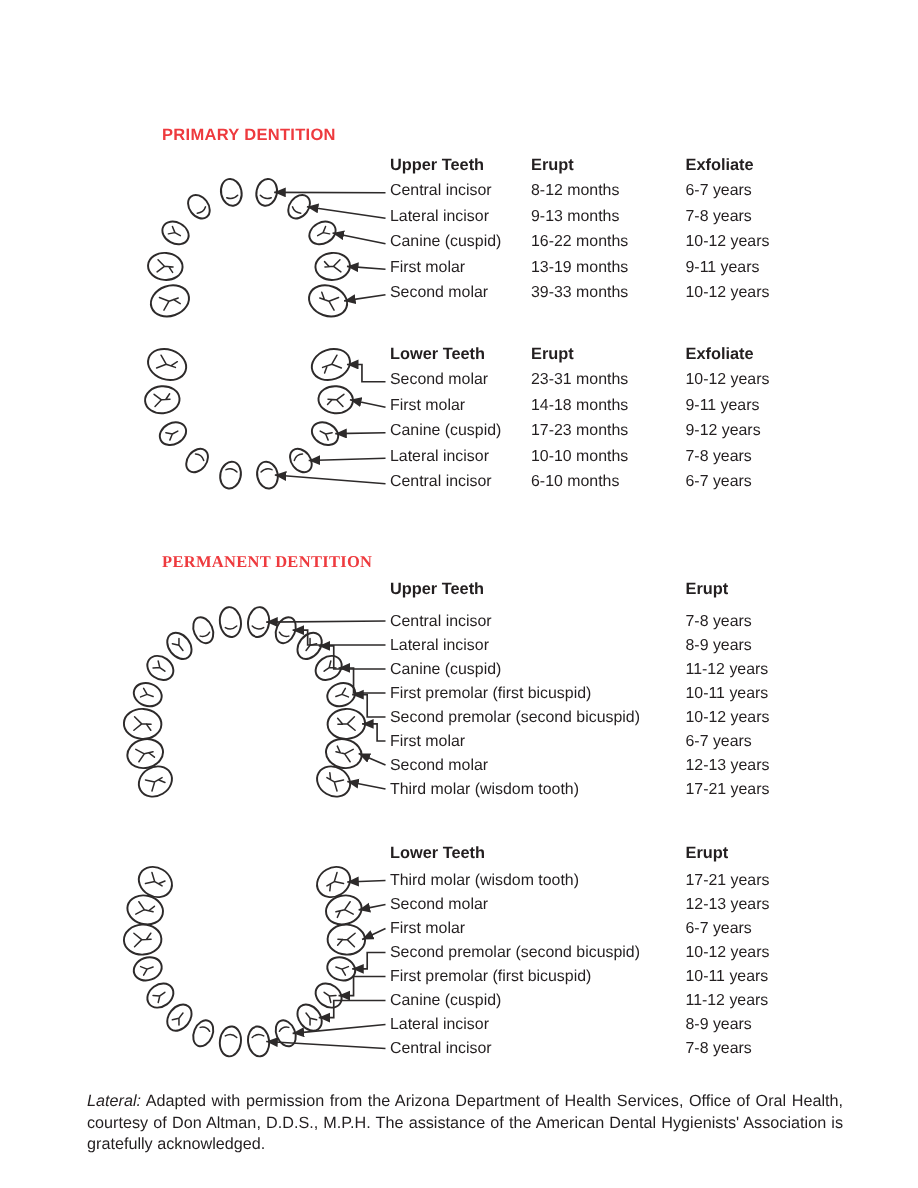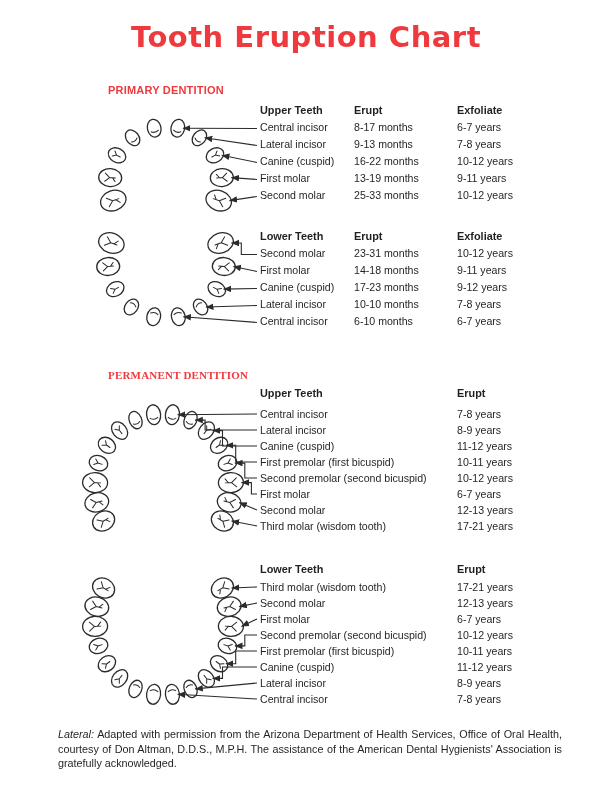--- a/index.html
+++ b/index.html
@@ -30,21 +30,20 @@
   .source{position:absolute;left:58px;top:727px;width:504px;margin:0;
           font-size:10.8px;line-height:1.36;text-align:justify;}
   .source i{font-style:italic;}
   .overlay{position:absolute;left:0;top:0;pointer-events:none;}
 </style>
 </head>
 <body>
 
 <div class="page">
 
-  <h1 class="title">Tooth Eruption Chart</h1>
 
   <div class="sec sec-primary">PRIMARY DENTITION</div>
   <div class="sec sec-permanent">PERMANENT DENTITION</div>
 
   <svg class="overlay" width="612" height="792" viewBox="0 0 612 792">
     <defs>
       <marker id="arw" markerWidth="8" markerHeight="7" refX="7" refY="3" orient="auto">
         <path d="M0,0 L7,3 L0,6 z" fill="#2d2a2a"></path>
       </marker>
     </defs>
@@ -295,41 +294,41 @@
   </svg>
 
   <div class="tbl t-primary-upper">
     <div class="thead h17">
       <span class="c0">Upper Teeth</span>
       <span class="c1">Erupt</span>
       <span class="c2">Exfoliate</span>
     </div>
     <div class="trow h17">
       <span class="c0">Central incisor</span>
-      <span class="c1">8-17 months</span>
+      <span class="c1">8-12 months</span>
       <span class="c2">6-7 years</span>
     </div>
     <div class="trow h17">
       <span class="c0">Lateral incisor</span>
       <span class="c1">9-13 months</span>
       <span class="c2">7-8 years</span>
     </div>
     <div class="trow h17">
       <span class="c0">Canine (cuspid)</span>
       <span class="c1">16-22 months</span>
       <span class="c2">10-12 years</span>
     </div>
     <div class="trow h17">
       <span class="c0">First molar</span>
       <span class="c1">13-19 months</span>
       <span class="c2">9-11 years</span>
     </div>
     <div class="trow h17">
       <span class="c0">Second molar</span>
-      <span class="c1">25-33 months</span>
+      <span class="c1">39-33 months</span>
       <span class="c2">10-12 years</span>
     </div>
   </div>
 
   <div class="tbl t-primary-lower">
     <div class="thead h17">
       <span class="c0">Lower Teeth</span>
       <span class="c1">Erupt</span>
       <span class="c2">Exfoliate</span>
     </div>

